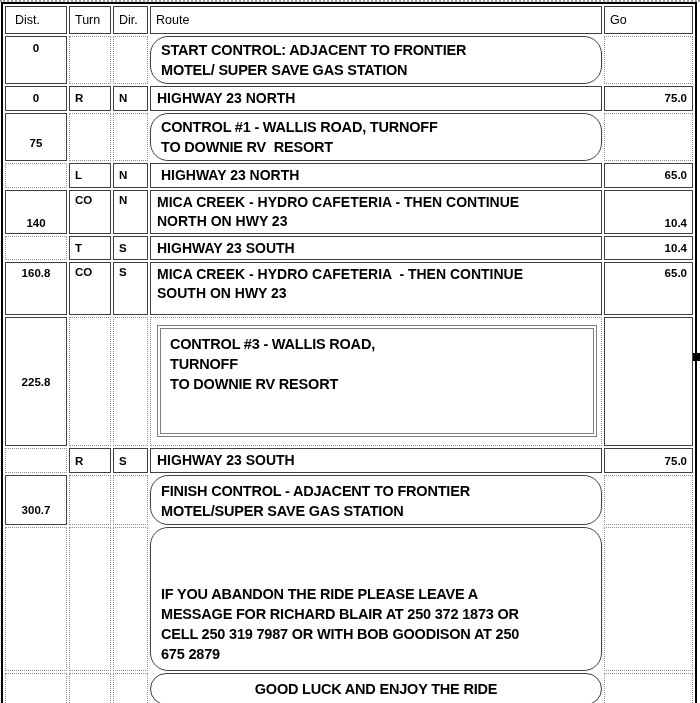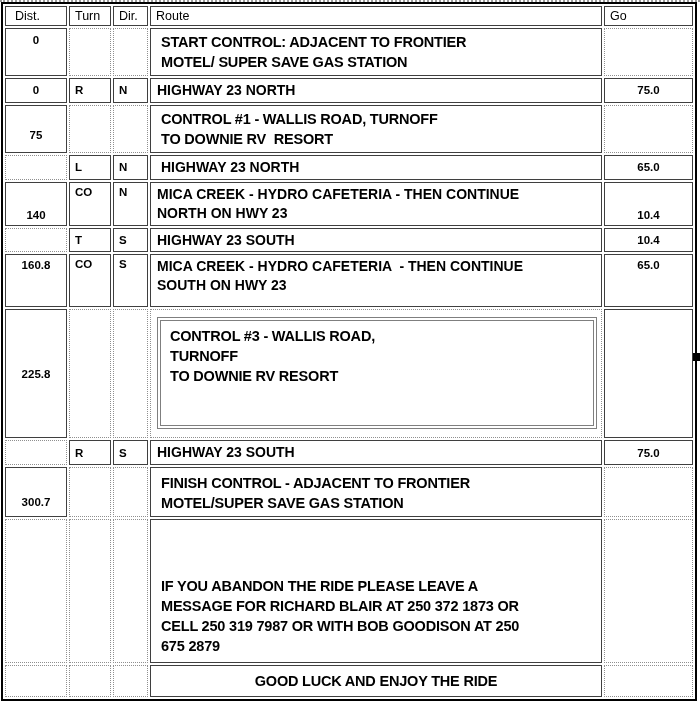--- a/index.html
+++ b/index.html
@@ -15,23 +15,23 @@
   }
   td,th{background:#fff;overflow:hidden;vertical-align:middle;padding:1px 5px;}
   
   .bs{border:1px solid #3f3f3f;}
   .bd{border:1px dotted #8f8f8f;}
   
   th{font-weight:normal;font-size:12.5px;text-align:left;padding:2px 5px;}
   th.h-dist{padding-left:9px;}
   .num{font-size:11.5px;font-weight:bold;text-align:center;padding:1px 2px;}
   .td-turn,.td-dir{font-size:11.5px;font-weight:bold;text-align:left;padding-left:5px;}
-  .td-go{font-size:11.5px;font-weight:bold;text-align:center;padding-left:5px;}
+  .td-go{font-size:11.5px;font-weight:bold;text-align:right;padding-left:5px;}
   .sm{font-size:14px;font-weight:bold;line-height:1.35;white-space:pre-wrap;padding:2px 6px;}
-  .ctl{font-size:14.5px;font-weight:bold;line-height:1.38;white-space:pre-wrap;padding:3px 10px;letter-spacing:-0.2px;}
+  .ctl{font-size:14.5px;font-weight:bold;line-height:1.38;white-space:pre-wrap;padding:3px 10px;letter-spacing:-0.2px;border-radius:18px;}
   
   .va-top{vertical-align:top;}
   .va-mid{vertical-align:middle;}
   .va-bot{vertical-align:bottom;padding-bottom:4px;}
   .center-text{text-align:center;}
   
   .td-box{padding:0;vertical-align:top;}
   .textbox{
     margin:7px 4px 4px 6px;height:106px;
     border:1px solid #7f7f7f;padding:2px;background:#fff;
@@ -56,21 +56,21 @@
   <table class="cuesheet">
     <colgroup>
       <col style="width:62px">
         <col style="width:42px">
         <col style="width:35px">
         <col>
         <col style="width:89px">
     </colgroup>
 
     <tbody>
-        <tr style="height:20px">
+        <tr style="height:28px">
       <th class="bs h-dist">Dist.</th>
       <th class="bs">Turn</th>
       <th class="bs">Dir.</th>
       <th class="bs">Route</th>
       <th class="bs">Go</th>
     </tr>
 
     <tr style="height:42px">
       <td class="bs num va-top" style="padding-top:5px">0</td>
       <td class="bd"></td>

